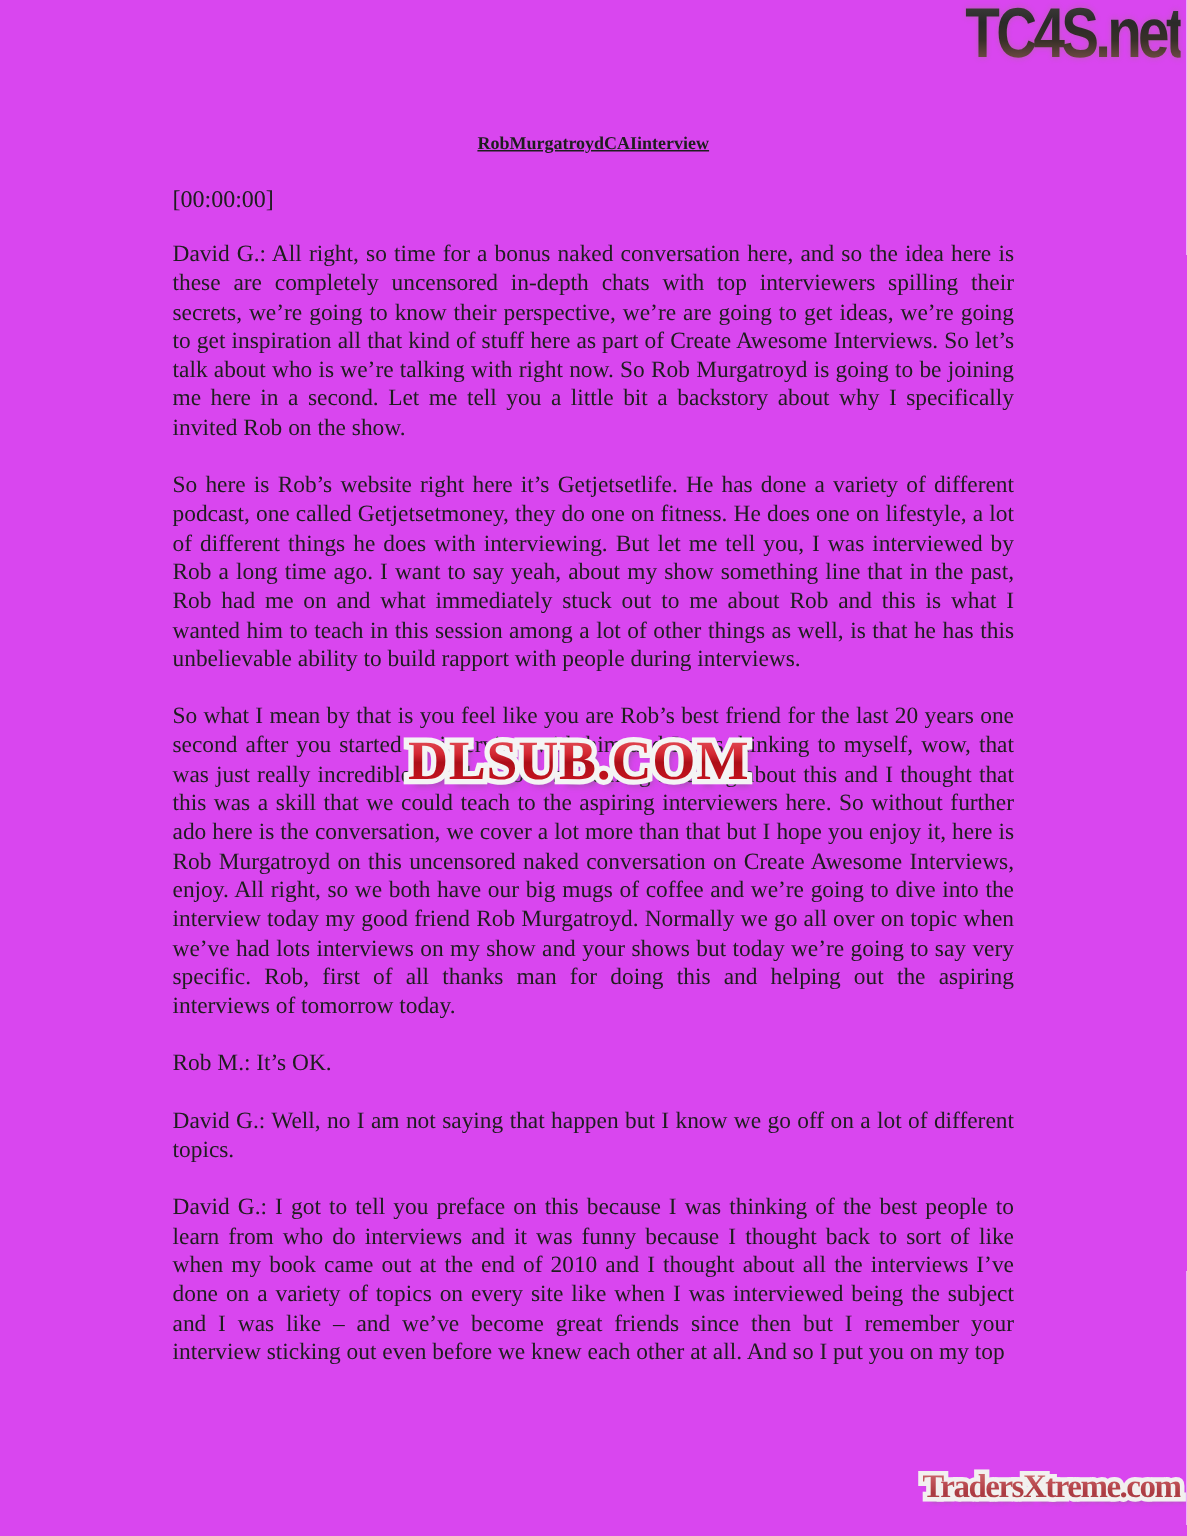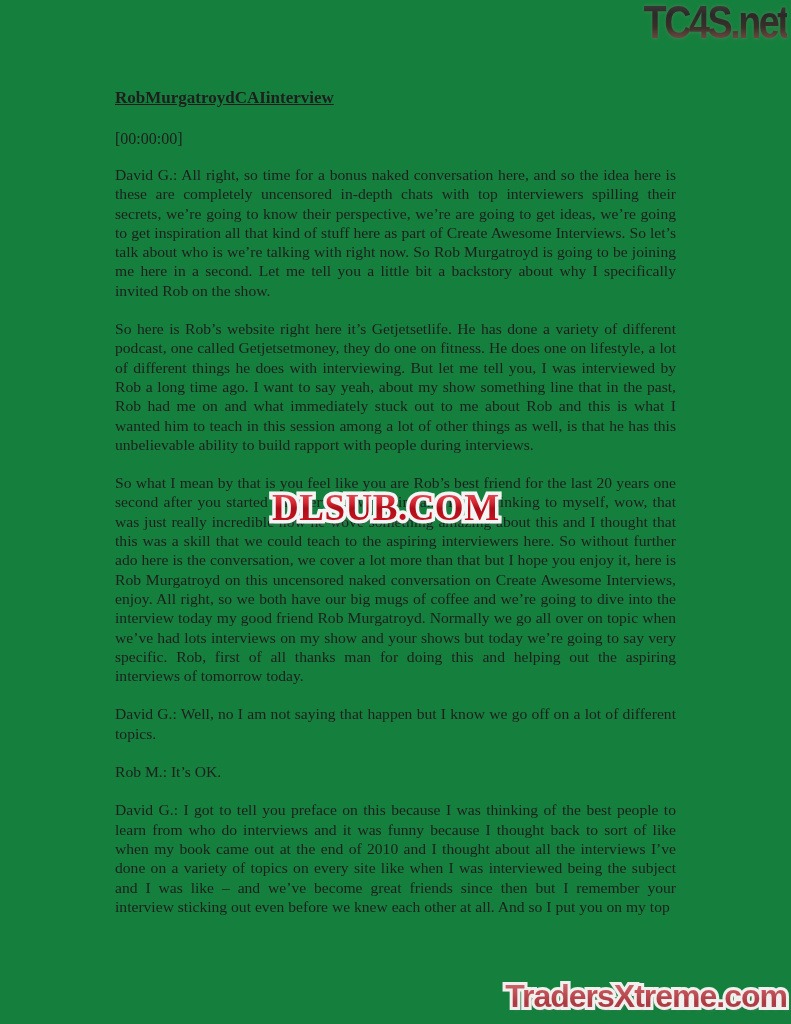--- a/index.html
+++ b/index.html
@@ -1,20 +1,20 @@
 <!DOCTYPE html>
 <html><head>
 <meta charset="utf-8">
 <style>
   html, body { margin: 0; padding: 0; background: #ffffff; }
   .page {
     position: relative;
     width: 791px;
     height: 1024px;
-    background: #15803d;
+    background: #d946ef;
     overflow: hidden;
     font-family: "Liberation Serif", serif;
   }
 
   
   .tc4s {
     position: absolute;
     top: -6px;
     right: 4px;
     font-family: "Liberation Sans", sans-serif;
@@ -33,24 +33,25 @@
 
   
   .doc {
     position: absolute;
     left: 115px;
     top: 88px;
     width: 561px;
     color: #1e1e1e;
   }
   .doc-title {
-    font-size: 17px;
+    font-size: 12px;
     font-weight: bold;
     text-decoration: underline;
     margin: 0 0 22px 0;
+    text-align: center;
   }
   .doc-timestamp {
     font-size: 16px;
     font-weight: normal;
     margin: 0 0 17px 0;
   }
   .doc p {
     font-size: 15.6px;
     line-height: 19.3px;
     text-align: justify;
@@ -88,23 +89,23 @@
   }
 
   
   .traders {
     position: absolute;
     right: 4px;
     top: 978px;
     z-index: 5;
   }
   .tr-text {
-    font-family: Liberation Sans, sans-serif;
+    font-family: Liberation Serif, serif;
     font-weight: bold;
-    font-size: 32px;
+    font-size: 22px;
     letter-spacing: -1px;
     white-space: nowrap;
   }
   .tr-stroke {
     position: absolute;
     left: 0; top: 0;
     color: #f2f0ef;
     -webkit-text-stroke: 6px #f2f0ef;
     text-shadow: 2px 3px 3px rgba(120, 120, 120, 0.65);
   }
@@ -122,22 +123,22 @@
 <div class="page">
 
   <div class="tc4s">TC4S.net</div>
 
   <div class="doc">
     <div class="doc-title">RobMurgatroydCAIinterview</div>
     <div class="doc-timestamp">[00:00:00]</div>
     <p>David G.: All right, so time for a bonus naked conversation here, and so the idea here is these are completely uncensored in-depth chats with top interviewers spilling their secrets, we’re going to know their perspective, we’re are going to get ideas, we’re going to get inspiration all that kind of stuff here as part of Create Awesome Interviews. So let’s talk about who is we’re talking with right now. So Rob Murgatroyd is going to be joining me here in a second. Let me tell you a little bit a backstory about why I specifically invited Rob on the show.</p>
     <p>So here is Rob’s website right here it’s Getjetsetlife. He has done a variety of different podcast, one called Getjetsetmoney, they do one on fitness. He does one on lifestyle, a lot of different things he does with interviewing. But let me tell you, I was interviewed by Rob a long time ago. I want to say yeah, about my show something line that in the past, Rob had me on and what immediately stuck out to me about Rob and this is what I wanted him to teach in this session among a lot of other things as well, is that he has this unbelievable ability to build rapport with people during interviews.</p>
     <p>So what I mean by that is you feel like you are Rob’s best friend for the last 20 years one second after you started an interview with him and I was thinking to myself, wow, that was just really incredible how he wove something amazing about this and I thought that this was a skill that we could teach to the aspiring interviewers here. So without further ado here is the conversation, we cover a lot more than that but I hope you enjoy it, here is Rob Murgatroyd on this uncensored naked conversation on Create Awesome Interviews, enjoy. All right, so we both have our big mugs of coffee and we’re going to dive into the interview today my good friend Rob Murgatroyd. Normally we go all over on topic when we’ve had lots interviews on my show and your shows but today we’re going to say very specific. Rob, first of all thanks man for doing this and helping out the aspiring interviews of tomorrow today.</p>
+    <p>Rob M.: It’s OK.</p>
     <p>David G.: Well, no I am not saying that happen but I know we go off on a lot of different topics.</p>
-    <p>Rob M.: It’s OK.</p>
     <p>David G.: I got to tell you preface on this because I was thinking of the best people to learn from who do interviews and it was funny because I thought back to sort of like when my book came out at the end of 2010 and I thought about all the interviews I’ve done on a variety of topics on every site like when I was interviewed being the subject and I was like – and we’ve become great friends since then but I remember your interview sticking out even before we knew each other at all. And so I put you on my top</p>
   </div>
 
   <div class="watermark">
     <span class="wm-text wm-stroke">DLSUB.COM</span>
     <span class="wm-text wm-fill">DLSUB.COM</span>
   </div>
 
   <div class="traders">
     <span class="tr-text tr-stroke">TradersXtreme.com</span>

